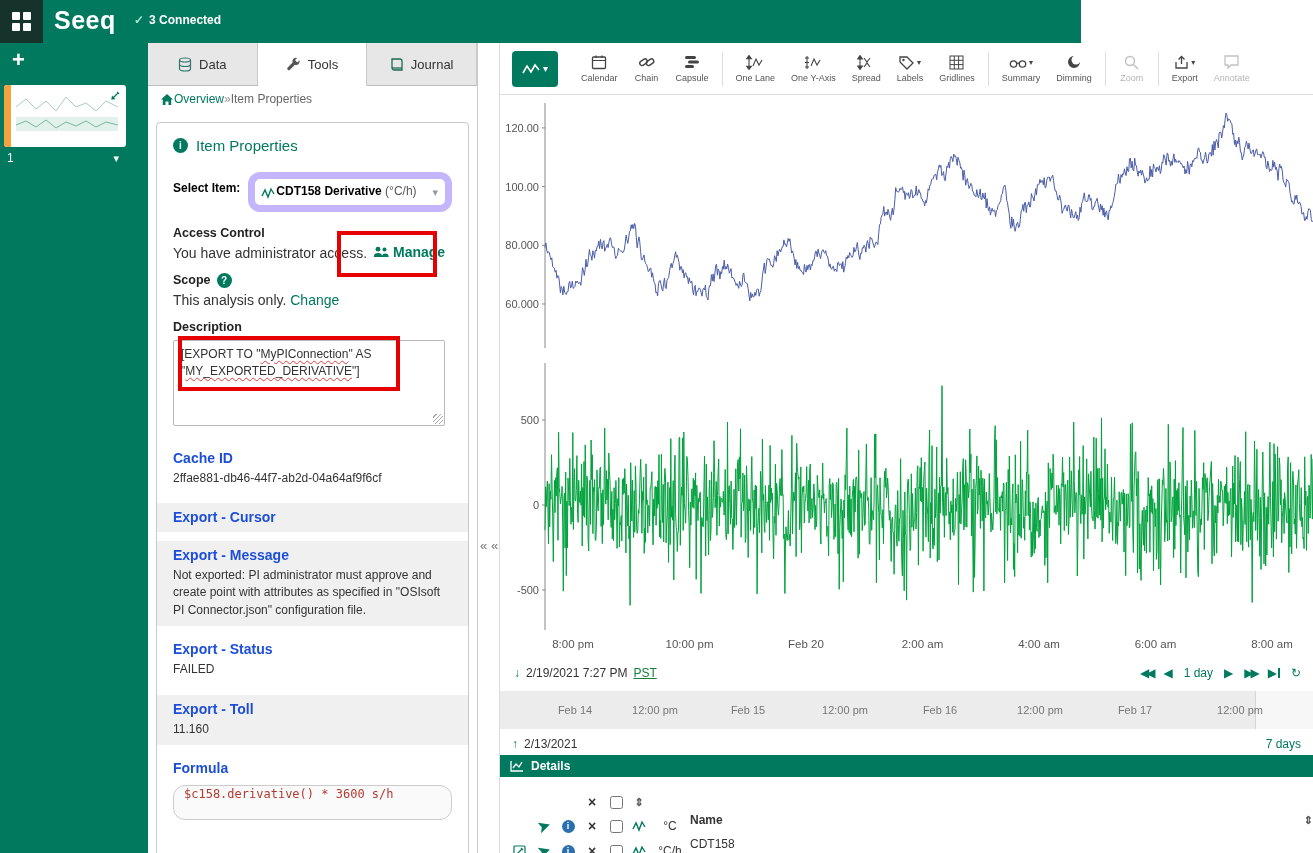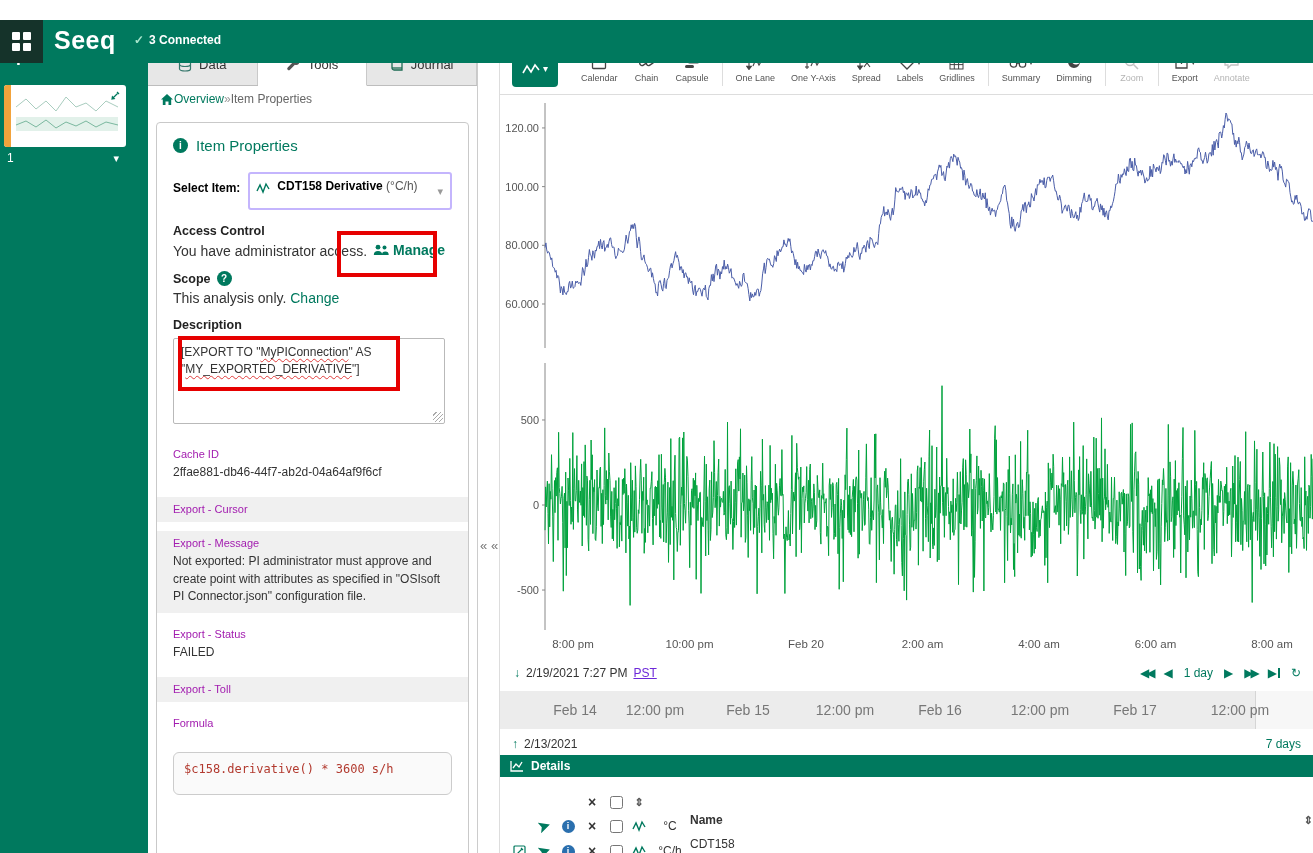--- a/index.html
+++ b/index.html
@@ -1,20 +1,20 @@
 <!DOCTYPE html>
 <html><head>
 <meta charset="utf-8">
 <style>
   * { margin:0; padding:0; box-sizing:border-box; }
   html,body { width:1313px; height:853px; overflow:hidden; background:#fff;
     font-family:"Liberation Sans", sans-serif; position:relative; }
 
   
-  .topbar { position:absolute; left:0; top:0; width:1313px; height:43px; background:#00795e; color:#fff; z-index:10;margin-top:20px; }
+  .topbar { position:absolute; left:0; top:0; width:1081px; height:43px; background:#00795e; color:#fff; z-index:10; }
   .apps-btn { position:absolute; left:0; top:0; width:43px; height:43px; background:#15332a; display:flex; align-items:center; justify-content:center; cursor:pointer; }
   .apps-grid { display:grid; grid-template-columns:8px 8px; grid-gap:3px; }
   .apps-grid i { width:8px; height:8px; background:#fff; border-radius:1px; display:block; }
   .logo { position:absolute; left:54px; top:6px; font-size:25px; font-weight:bold; letter-spacing:.5px; }
   .connected { position:absolute; left:134px; top:13px; font-size:12px; font-weight:bold; display:flex; gap:5px; align-items:center; cursor:pointer; }
   .chk { color:#a8e6cd; font-weight:bold; }
   .header-center { position:absolute; left:906px; top:3px; transform:translateX(-50%); text-align:center; }
   .my-items { font-size:11px; font-weight:bold; text-decoration:underline; color:#fff; cursor:pointer; }
   .analysis-title { font-size:13px; font-weight:bold; margin-top:2px; white-space:nowrap; }
 
@@ -35,40 +35,40 @@
   .breadcrumb { height:26px; display:flex; align-items:center; padding-left:12px; font-size:12px; }
   .crumb-link { color:#00795e; cursor:pointer; }
   .crumb-sep { color:#999; }
   .crumb-current { color:#666; }
   .panel-body { position:absolute; left:0; right:0; top:69px; bottom:0; padding:10px 8px; }
   .card { border:1px solid #c9c9c9; border-radius:4px; background:#fff; padding:14px 16px; height:1400px; }
   .card-title { color:#00795e; font-size:15px; display:flex; gap:8px; align-items:center; margin-bottom:18px; }
   .badge { width:15px; height:15px; min-width:15px; border-radius:50%; background:#00795e; color:#fff; font-size:10px; font-weight:bold; display:inline-flex; align-items:center; justify-content:center; }
   .select-row { display:flex; gap:8px; margin-bottom:14px; }
   .select-label { font-size:12px; font-weight:bold; padding-top:9px; white-space:nowrap; }
-  .item-select { flex:1; border:2px solid #c4b5fd; border-radius:3px; min-height:38px; display:flex; padding:5px 6px; gap:6px; position:relative; cursor:pointer; background:#fff; }
+  .item-select { flex:1; border:7px solid #c4b5fd; border-radius:12px; min-height:38px; display:flex; padding:5px 6px; position:relative; cursor:pointer; background:#fff; }
   .sel-text { font-size:12px; line-height:1.3; padding-right:16px; }
   .sel-name { font-weight:bold; }
   .sel-unit { color:#555; }
   .sel-caret { position:absolute; right:7px; top:50%; transform:translateY(-50%); color:#999; font-size:11px; }
   .sec-label { font-size:12.5px; font-weight:bold; color:#222; margin-top:12px; display:flex; gap:6px; align-items:center; }
   .sec-text { font-size:14px; color:#333; margin-top:4px; }
   .green-link { color:#00795e; cursor:pointer; }
   .manage-link { display:inline-flex; gap:4px; margin-left:6px; align-items:center; font-weight:bold; }
   .desc-box { margin-top:6px; width:272px; height:86px; border:1px solid #b9b9b9; border-radius:2px; padding:5px 7px; font-size:12px; color:#333; position:relative; background:#fff; line-height:1.45; cursor:text; }
   .misspell { text-decoration:underline wavy #e03c3c; text-decoration-thickness:1px; text-underline-offset:2px; }
   .resize-corner { position:absolute; right:1px; bottom:1px; width:10px; height:10px;
     background:repeating-linear-gradient(135deg, transparent 0 2px, #aaa 2px 3px); }
   .props { margin-top:18px; }
   .prop { margin:0 -16px; padding:6px 16px 7px; }
   .prop + .prop { margin-top:9px; }
   .prop.shaded { background:#f0f0f0; }
-  .prop-label { font-size:11px; font-weight:normal; color:#a21caf; }
+  .prop-label { font-size:14px; font-weight:bold; color:#1d4ed8; }
   .prop-value { font-size:12px; color:#333; margin-top:4px; line-height:1.45; }
-  .formula-code { margin-top:23px; border:1px solid #ccc; border-radius:6px; background:#fafafa; padding:9px 10px 18px; font-family:"DejaVu Sans Mono", monospace; font-size:12px; color:#b23a2f; }
+  .formula-code { margin-top:9px; border:1px solid #ccc; border-radius:12px; background:#fafafa; padding:1px 10px 18px; font-family:"DejaVu Sans Mono", monospace; font-size:12px; color:#b23a2f; }
 
   
   .gutter { position:absolute; left:478px; top:43px; width:22px; height:810px; background:#fff; border-right:1px solid #ddd; }
   .collapse-a { position:absolute; top:495px; left:2px; color:#777; font-size:13px; cursor:pointer; }
   .collapse-b { position:absolute; top:495px; left:13px; color:#777; font-size:13px; cursor:pointer; }
 
   
   .main { position:absolute; left:500px; top:43px; width:813px; height:810px; display:flex; flex-direction:column; }
   .toolbar { height:52px; min-height:52px; border-bottom:1px solid #ddd; display:flex; align-items:center; padding-left:12px; gap:2px; }
   .trend-btn { width:46px; height:36px; background:#00795e; border:none; border-radius:4px; display:flex; align-items:center; justify-content:center; gap:3px; cursor:pointer; color:#fff; margin-right:14px; font-size:10px; }
@@ -80,30 +80,30 @@
   .tool-sep { width:1px; height:34px; background:#ddd; margin:0 4px; }
 
   .chart-wrap { height:565px; min-height:565px; position:relative; }
   #chart { position:absolute; left:0; top:0; }
   .ytick { font-size:11px; fill:#555; }
   .xtick { font-size:11.5px; fill:#555; }
 
   .range-row { height:26px; min-height:26px; display:flex; align-items:center; padding:0 12px 0 14px; font-size:12px; color:#333; }
   .range-left { display:flex; gap:6px; align-items:center; }
   .green { color:#00795e; }
-  .pst-link { color:#6d28d9; text-decoration:underline; cursor:pointer; }
+  .pst-link { color:#15803d; text-decoration:underline; cursor:pointer; }
   .range-right { margin-left:auto; display:flex; gap:11px; align-items:center; color:#00795e; }
   .nav-glyph { cursor:pointer; font-size:12px; }
   .tight { letter-spacing:-3px; }
   .end-bar { display:inline-block; width:2px; height:10px; background:#00795e; margin-left:1px; vertical-align:-1px; }
 
   .timebar { height:47px; min-height:47px; position:relative; }
   .timebar-bar { position:absolute; left:0; right:0; top:5px; bottom:4px; background:#ececec; cursor:pointer; }
   .tb-select { position:absolute; right:0; top:0; bottom:0; width:58px; background:#f7f7f7; border-left:1px solid #d5d5d5; }
-  .tb-tick { position:absolute; top:50%; transform:translate(-50%,-50%); font-size:14px; color:#777; white-space:nowrap; }
+  .tb-tick { position:absolute; top:50%; transform:translate(-50%,-50%); font-size:11px; color:#777; white-space:nowrap; }
 
   .range-row2 { height:22px; min-height:22px; display:flex; align-items:center; padding:0 12px; font-size:12px; color:#333; gap:6px; }
   .seven-days { margin-left:auto; color:#00795e; }
 
   .details-header { height:22px; min-height:22px; background:#00795e; color:#fff; display:flex; align-items:center; gap:7px; padding:0 10px; font-size:12px; font-weight:bold; }
   .details-table { font-size:12px; color:#333; background:#fff; flex:1; }
   .dt-row { display:grid; grid-template-columns:26px 24px 24px 24px 24px 22px 40px 1fr; align-items:center; height:25px; padding-left:6px; }
   .dt-head { height:24px; font-weight:bold; }
   .dt-cell { display:flex; align-items:center; justify-content:center; }
   .dt-name { justify-content:space-between; gap:24px;margin-top:36px; }
@@ -254,20 +254,21 @@
         <div class="prop shaded">
           <div class="prop-label">Export - Message</div>
           <div class="prop-value">Not exported: PI administrator must approve and create point with attributes as specified in "OSIsoft PI Connector.json" configuration file.</div>
         </div>
         <div class="prop">
           <div class="prop-label">Export - Status</div>
           <div class="prop-value">FAILED</div>
         </div>
         <div class="prop shaded">
           <div class="prop-label">Export - Toll</div>
+          <div class="prop-value">11.160</div>
         </div>
         <div class="prop">
           <div class="prop-label">Formula</div>
           <div class="formula-code">$c158.derivative() * 3600 s/h</div>
         </div>
       </div>
 
     </div>
   </div>
 </div>

